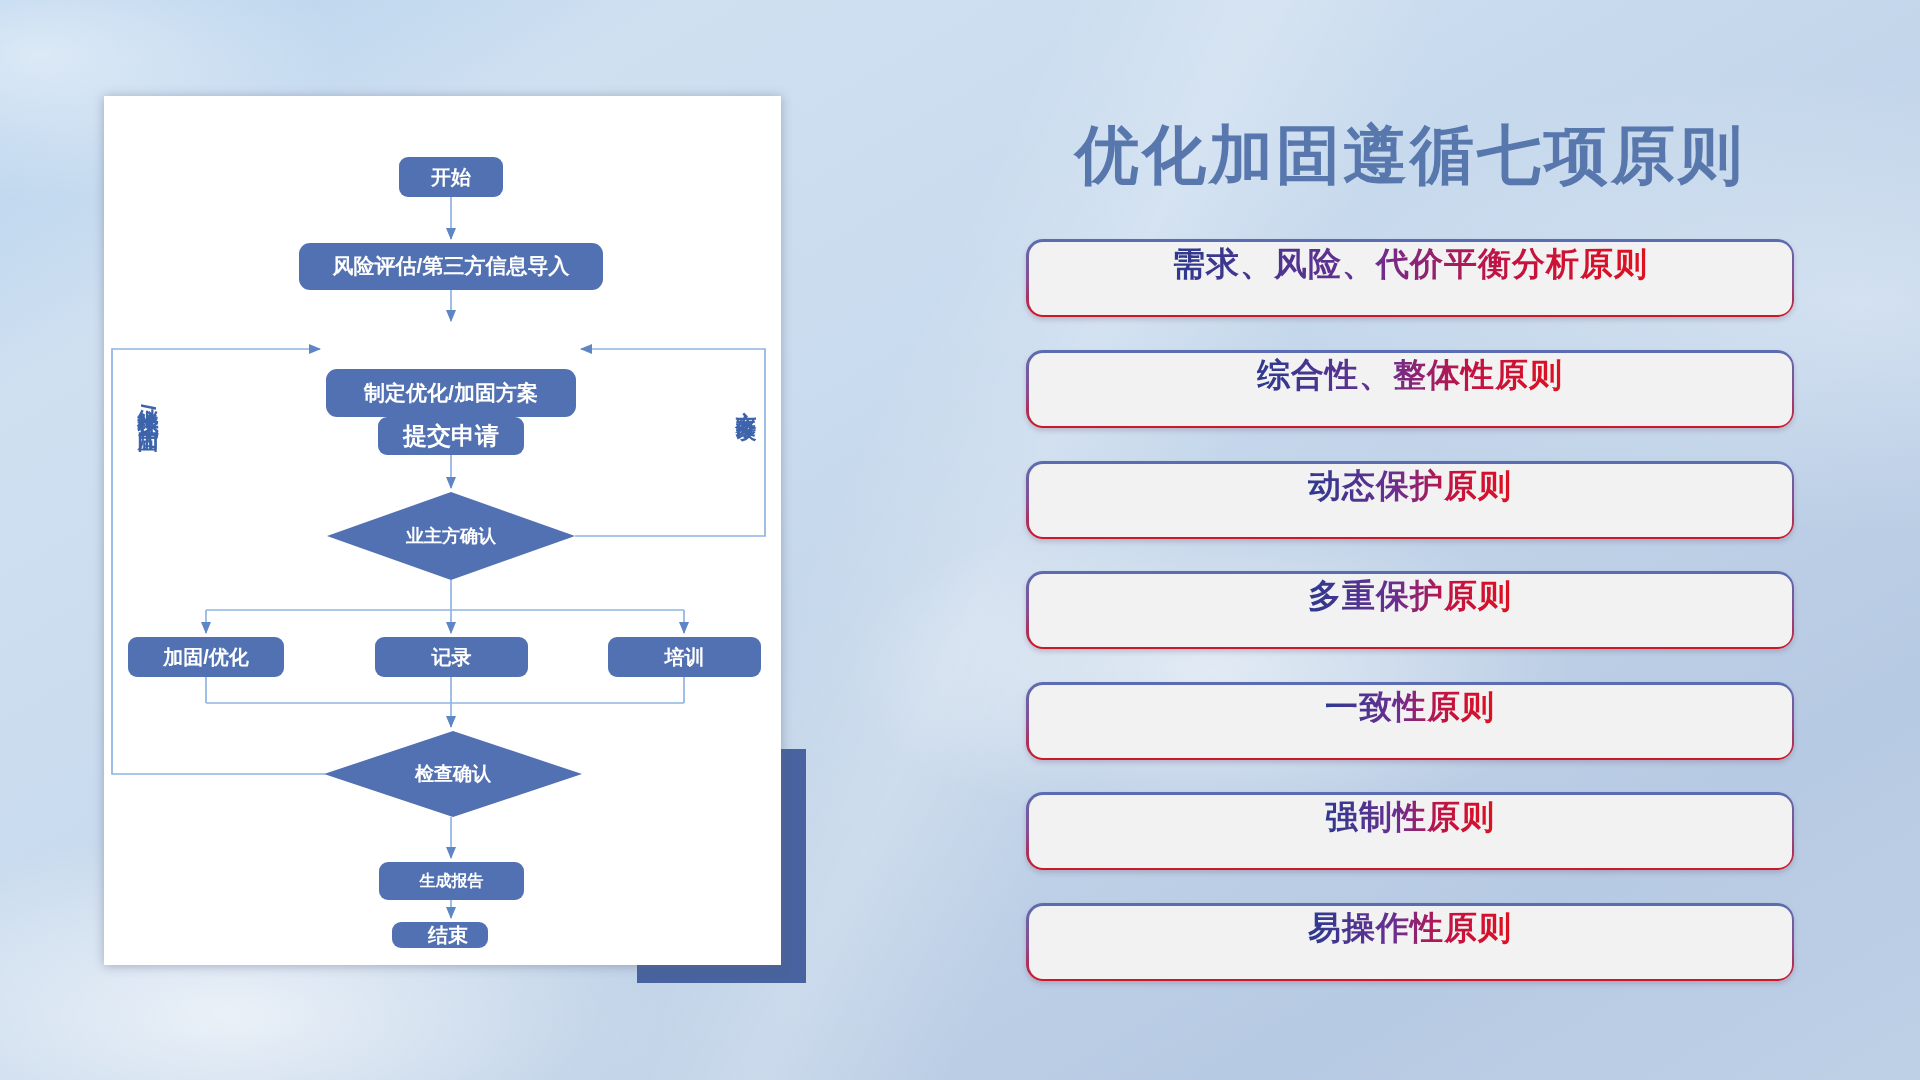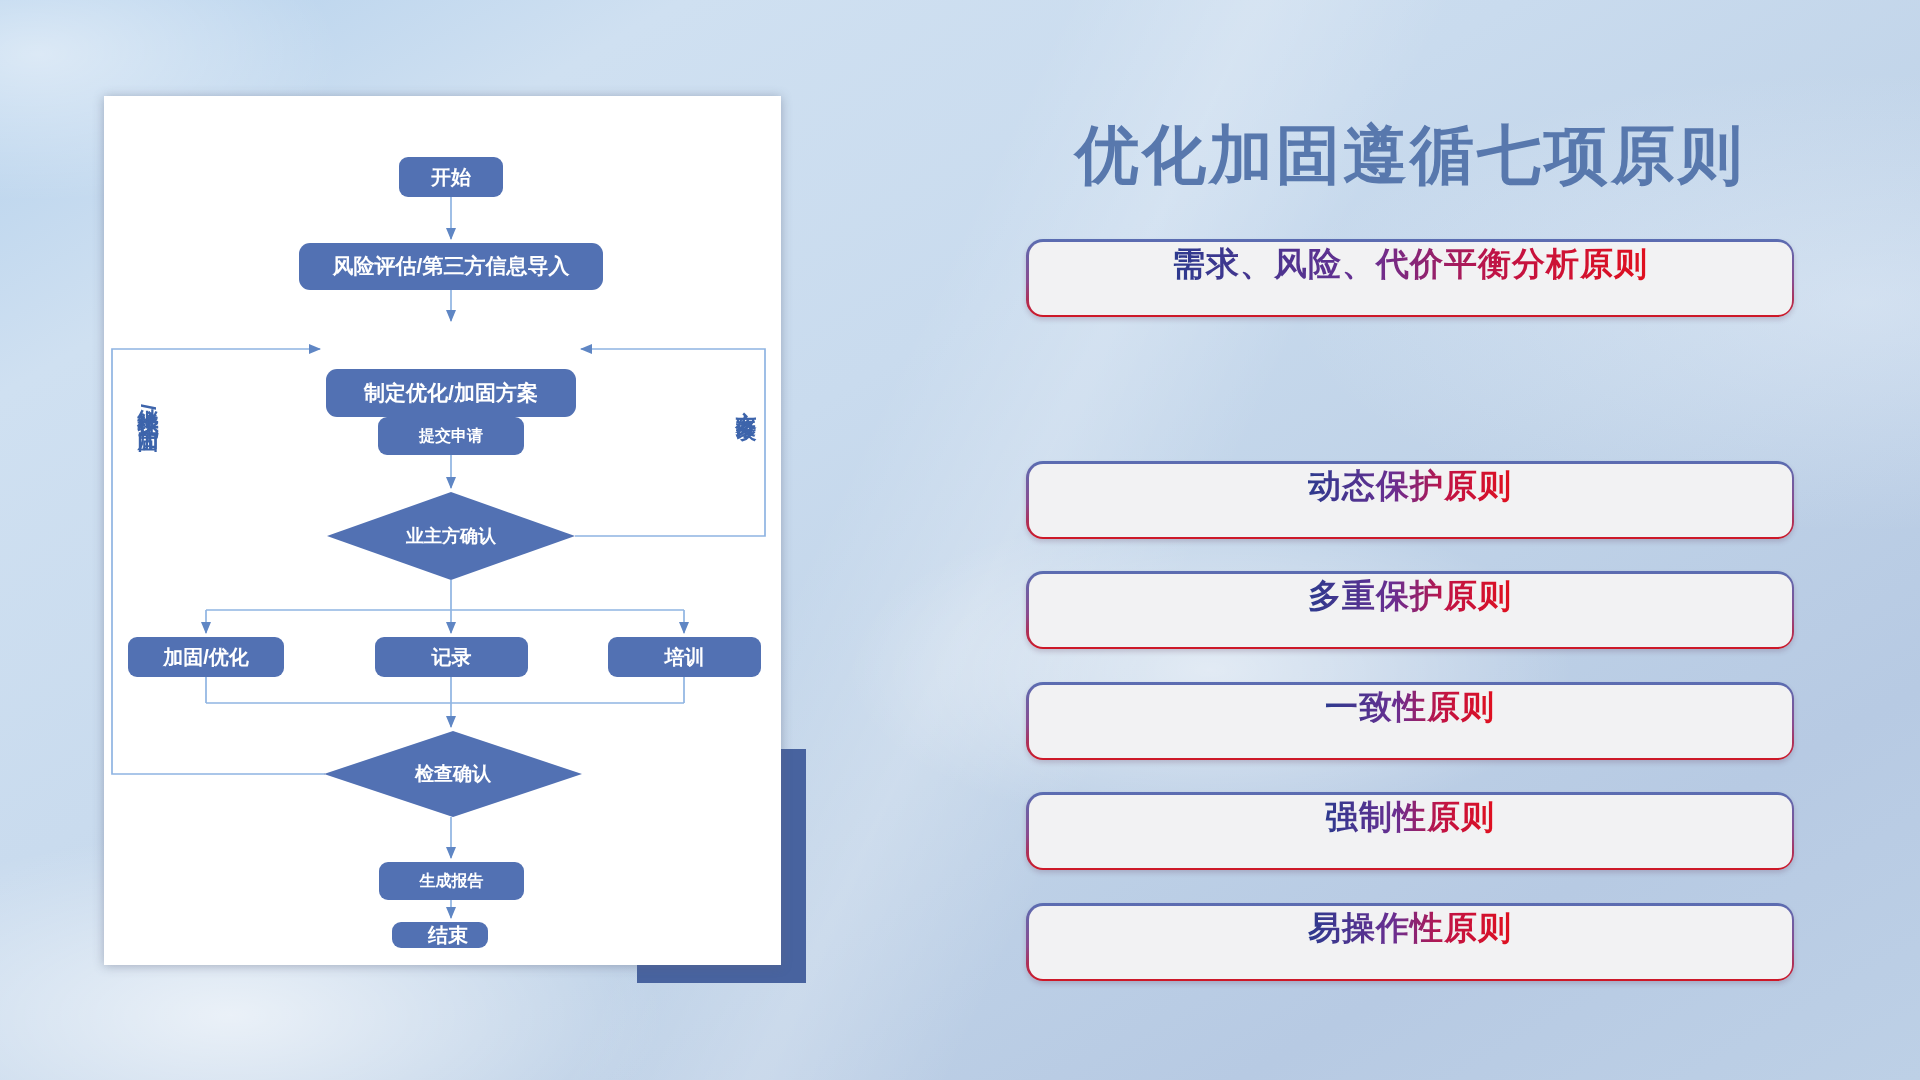--- a/index.html
+++ b/index.html
@@ -94,21 +94,21 @@
       <path d="M325,774 L112,774 L112,349 L320,349" marker-end="url(#arr)"></path>
     </g>
   </svg>
 
   <div class="node" style="left:399px;top:157px;width:104px;height:40px;font-size:20px;">开始</div>
 
   <div class="node" style="left:299px;top:243px;width:304px;height:47px;font-size:21px;border-radius:11px;">风险评估/第三方信息导入</div>
 
   <div class="node" style="left:326px;top:325px;width:250px;height:48px;font-size:21px;border-radius:11px;margin-top:44px;">制定优化/加固方案</div>
 
-  <div class="node" style="left:378px;top:417px;width:146px;height:38px;font-size:16px;">提交申请</div>
+  <div class="node" style="left:378px;top:417px;width:146px;height:38px;font-size:24px;">提交申请</div>
 
   <div class="diamond" style="left:327px;top:492px;width:248px;height:88px;font-size:18px;">业主方确认</div>
 
   <div class="node" style="left:128px;top:637px;width:156px;height:40px;font-size:20px;">加固/优化</div>
 
   <div class="node" style="left:375px;top:637px;width:153px;height:40px;font-size:20px;">记录</div>
 
   <div class="node" style="left:608px;top:637px;width:153px;height:40px;font-size:20px;">培训</div>
 
   <div class="diamond" style="left:324px;top:731px;width:258px;height:86px;font-size:19px;">检查确认</div>
@@ -122,20 +122,25 @@
   <div class="loop-label" style="left:733px;top:394px;height:95px;">方案修改</div>
 
   <div class="panel-title">优化加固遵循七项原则</div>
 
   <div class="principle" style="top:239px;">
     <div class="inner">
       <span class="txt">需求、风险、代价平衡分析原则</span>
     </div>
   </div>
 
+  <div class="principle" style="top:350px;">
+    <div class="inner">
+      <span class="txt">综合性、整体性原则</span>
+    </div>
+  </div>
 
   <div class="principle" style="top:461px;">
     <div class="inner">
       <span class="txt">动态保护原则</span>
     </div>
   </div>
 
   <div class="principle" style="top:571px;">
     <div class="inner">
       <span class="txt">多重保护原则</span>

